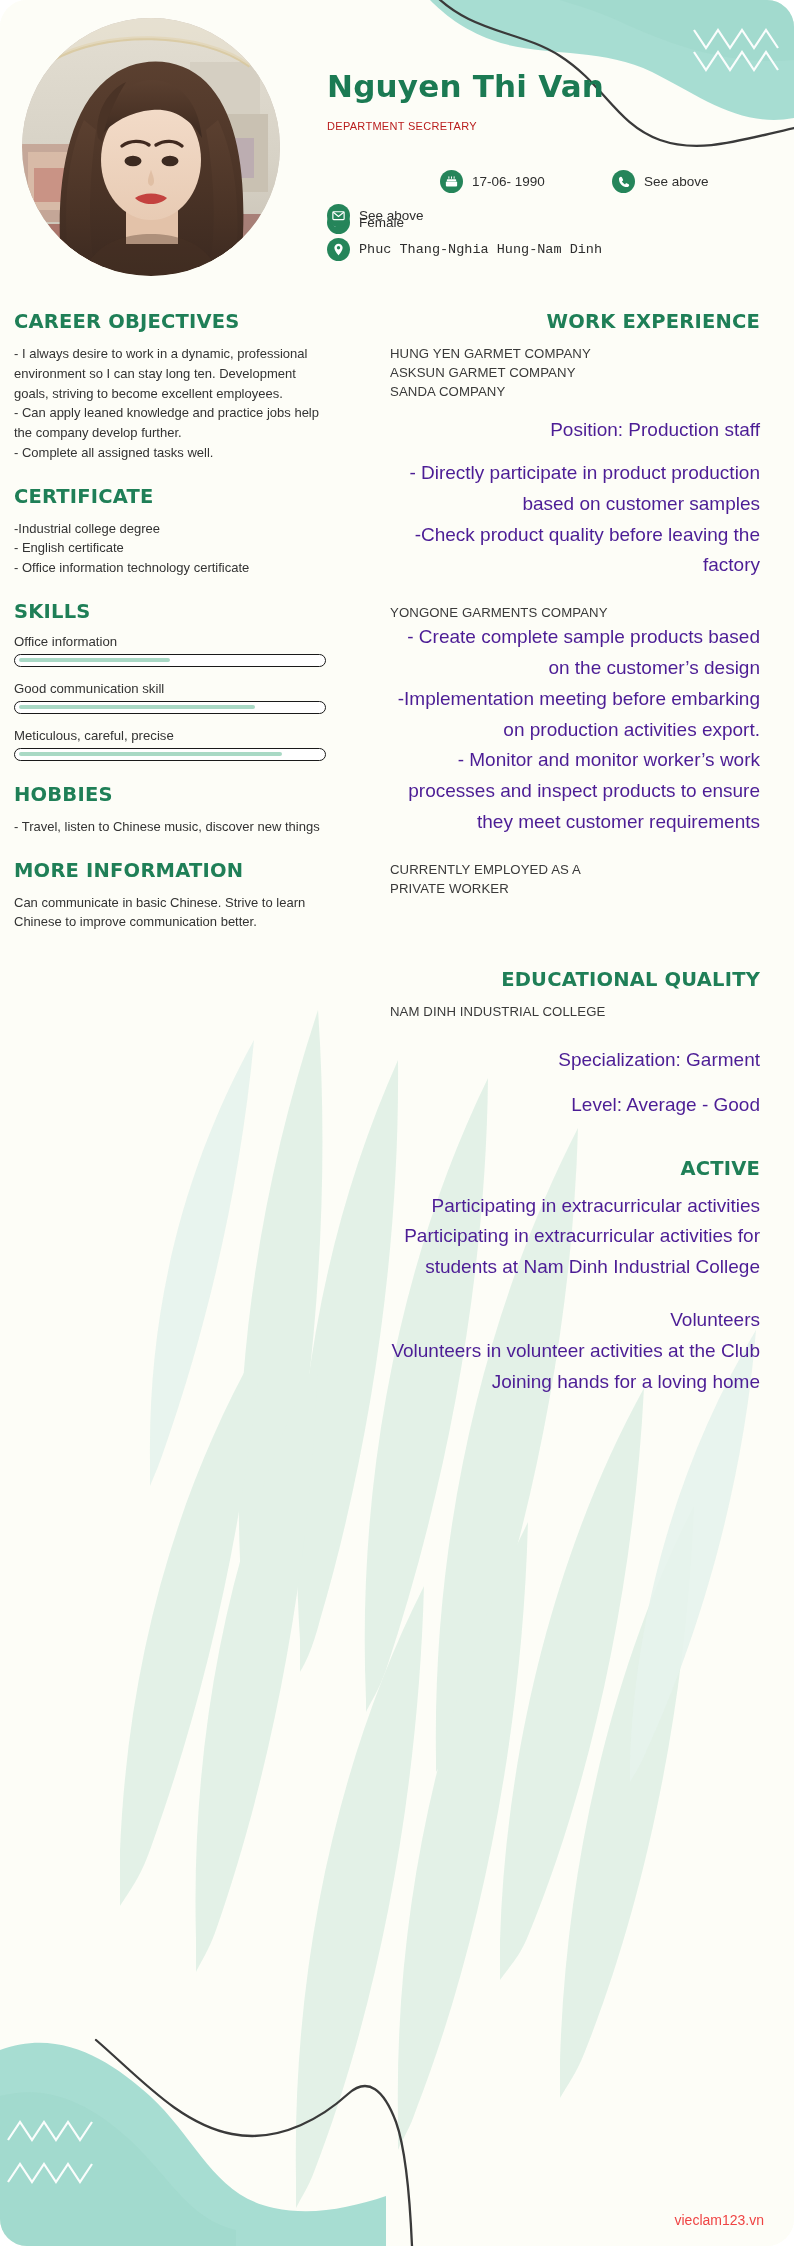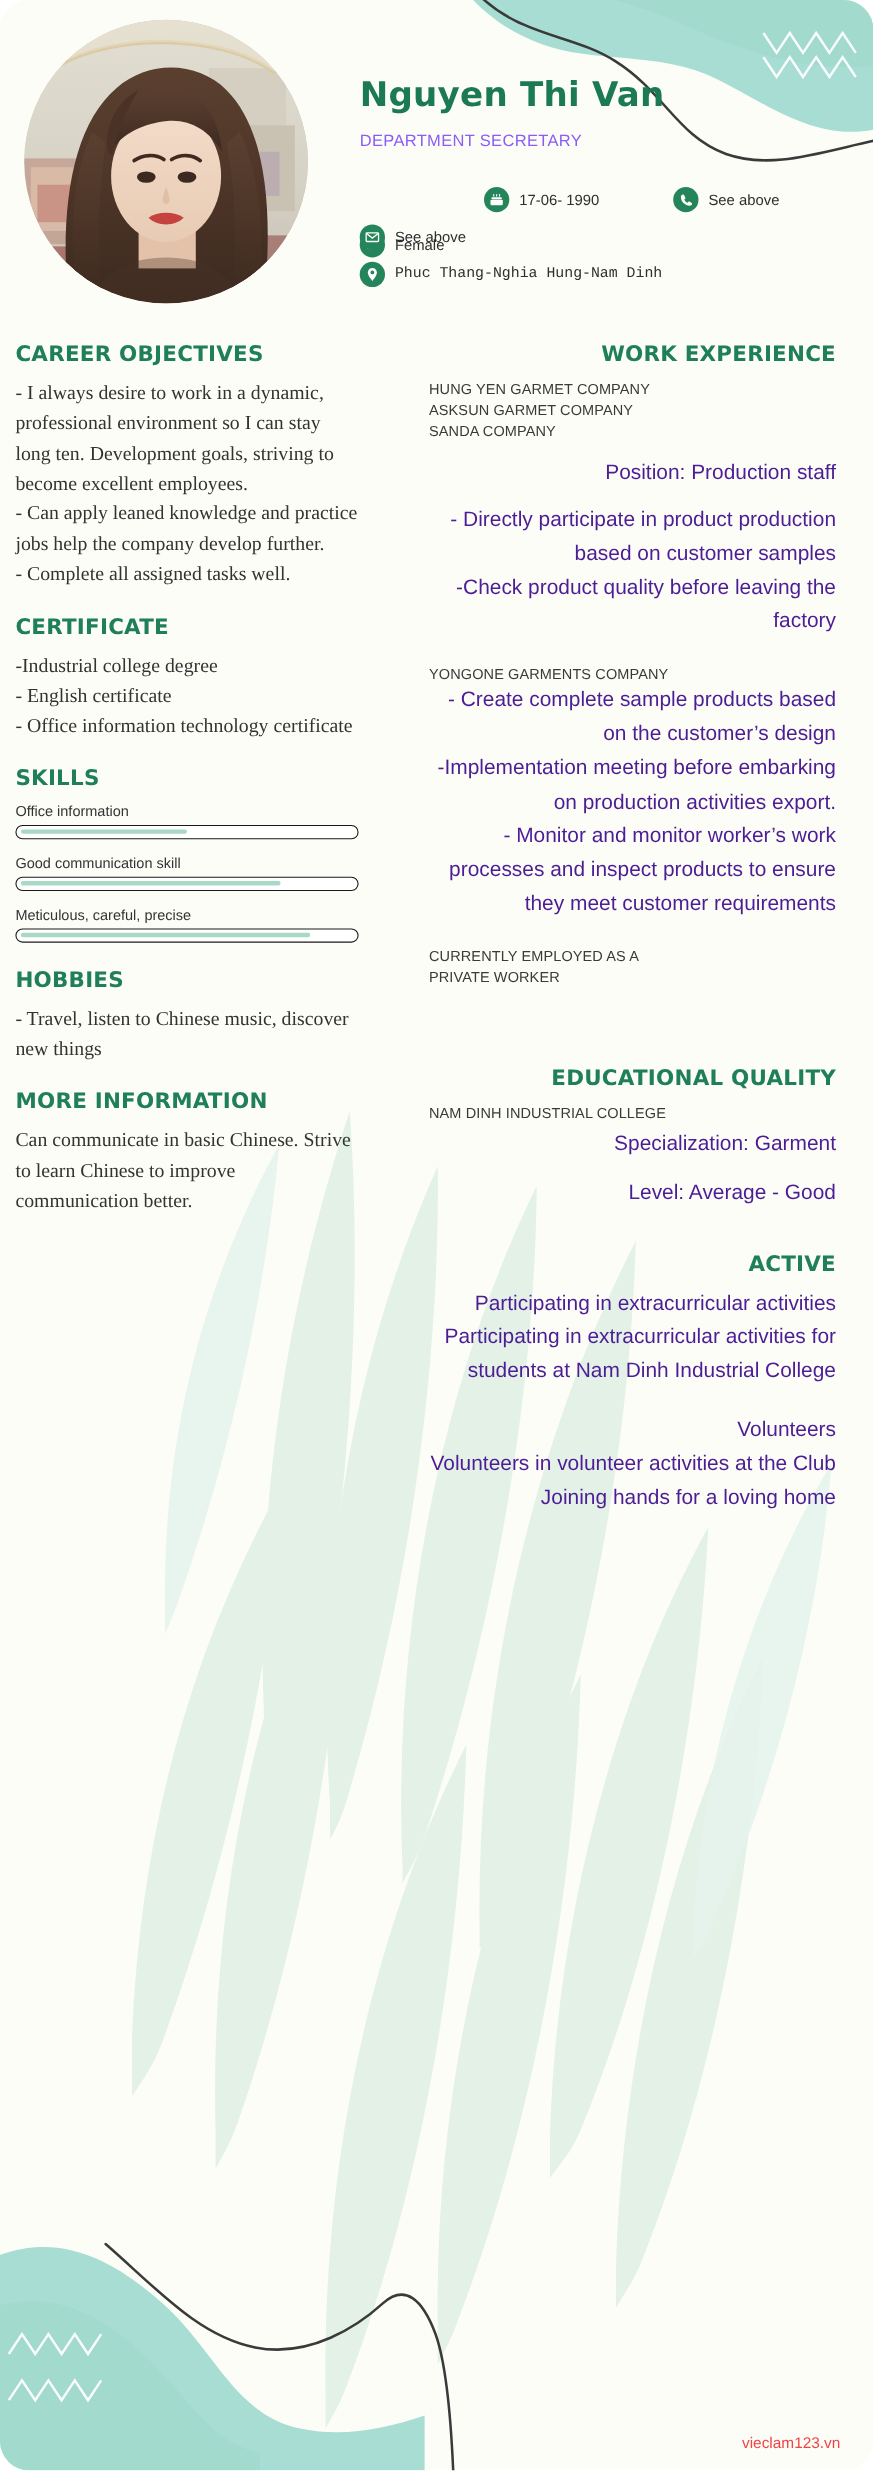--- a/index.html
+++ b/index.html
@@ -49,23 +49,23 @@
     font-weight: bold;
     letter-spacing: 0.2px;
     color: #1b7a53;
     font-family: "DejaVu Sans", sans-serif;
   }
 
   .jobtitle {
     position: absolute;
     left: 327px;
     top: 120px;
-    font-size: 15px;
+    font-size: 11px;
     letter-spacing: 0.3px;
-    color: #8b5cf6;
+    color: #b91c1c;
   }
 
   .contact-row {
     position: absolute;
     display: flex;
     align-items: center;
     gap: 9px;
   }
   .c1 { left: 327px; top: 170px; margin-top: 41px; }
   .c2 { left: 440px; top: 170px; }
@@ -103,24 +103,23 @@
   .sec-h {
     font-size: 19.5px;
     font-weight: bold;
     color: #1f7f57;
     font-family: "DejaVu Sans", sans-serif;
     letter-spacing: 0.2px;
     margin-bottom: 11px;
   }
 
   .body-text {
-    font-size: 18px;
+    font-size: 13px;
     line-height: 1.52;
     color: #333333;
-    font-family: Liberation Serif, serif;
   }
   .body-text p { margin: 0; }
 
   .sec { margin-bottom: 22px; }
 
   
   .skill { margin-bottom: 14px; }
   .skill-label {
     font-size: 13.2px;
     color: #333333;
@@ -431,21 +430,21 @@
       <div class="gap-md"></div>
 
       <div class="r-company" style="max-width:230px">CURRENTLY EMPLOYED AS A PRIVATE WORKER</div>
     </div>
 
     <div style="height:70px"></div>
 
     <div>
       <div class="sec-h">EDUCATIONAL QUALITY</div>
       <div class="r-company">NAM DINH INDUSTRIAL COLLEGE</div>
-      <div class="r-lines" style="margin-top:4px">Specialization: Garment</div>
+      <div class="r-lines" style="margin-top:24px">Specialization: Garment</div>
       <div class="r-lines" style="margin-top:14px">Level: Average - Good</div>
     </div>
 
     <div style="height:36px"></div>
 
     <div>
       <div class="sec-h">ACTIVE</div>
       <div class="r-lines">Participating in extracurricular activities</div>
       <div class="r-lines">Participating in extracurricular activities for students at Nam Dinh Industrial College</div>
       <div class="gap-md"></div>

